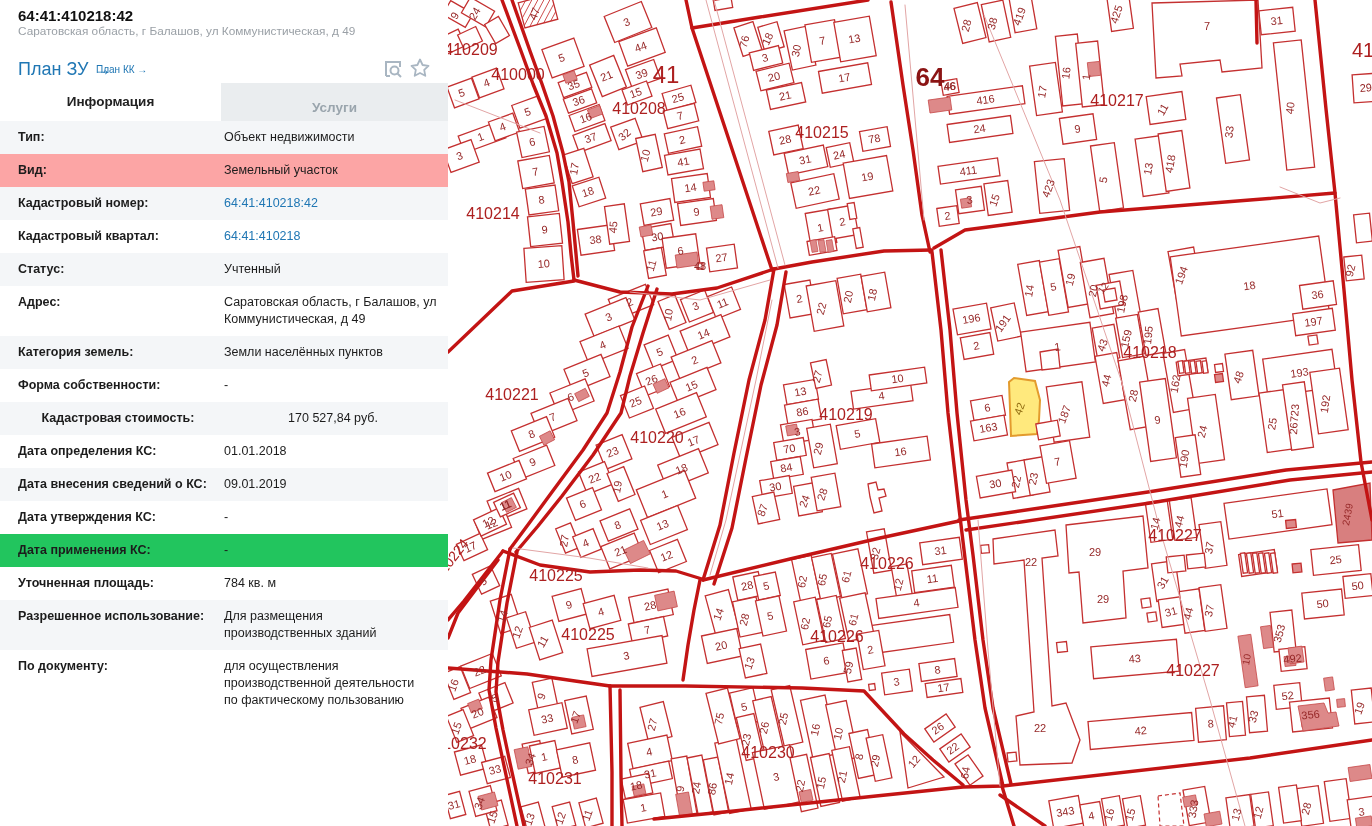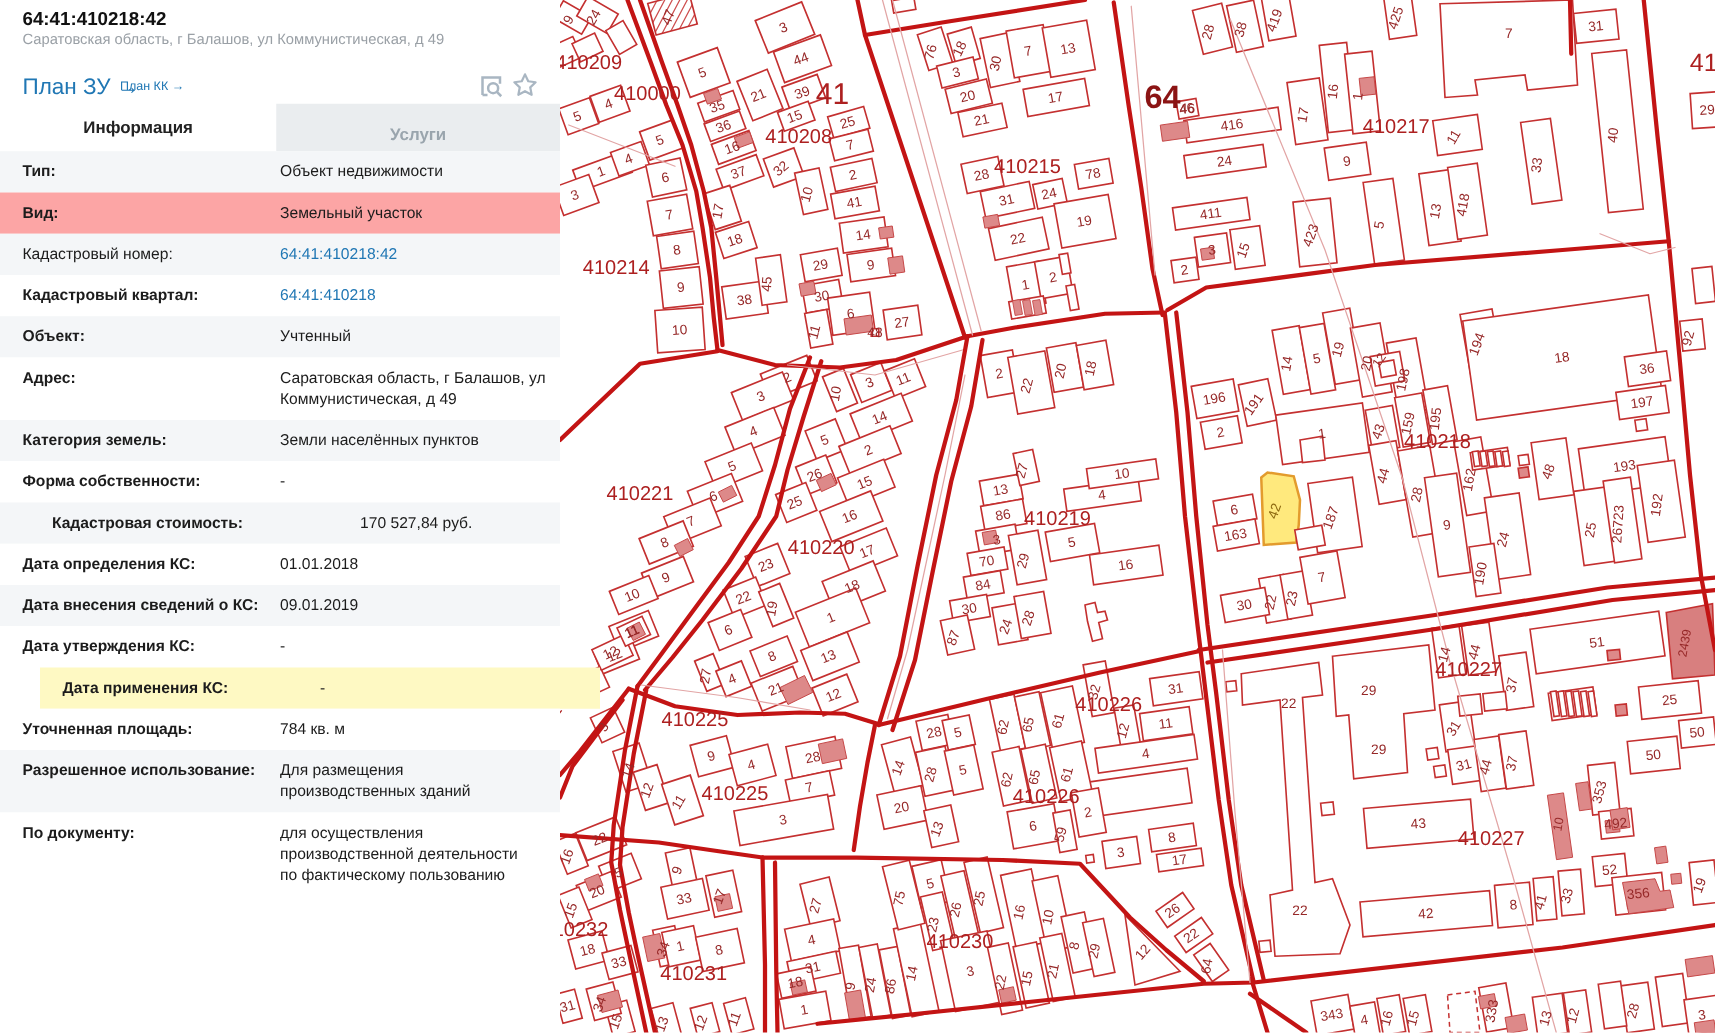--- a/index.html
+++ b/index.html
@@ -765,29 +765,29 @@
     </div>
 <div style="position:absolute;left:0;top:121px;width:448px;height:33px;background:#f4f6f8;">
       <div style="position:absolute;left:18px;top:8px;width:200px;font-weight:bold;color:#1c1c1c;">Тип:</div>
       <div style="position:absolute;left:224px;top:8px;width:218px;color:#1c1c1c;">Объект недвижимости</div>
     </div>
 <div style="position:absolute;left:0;top:154px;width:448px;height:33px;background:#fca5a5;">
       <div style="position:absolute;left:18px;top:8px;width:200px;font-weight:bold;color:#1c1c1c;">Вид:</div>
       <div style="position:absolute;left:224px;top:8px;width:218px;color:#1c1c1c;">Земельный участок</div>
     </div>
 <div style="position:absolute;left:0;top:187px;width:448px;height:33px;background:#f4f6f8;">
-      <div style="position:absolute;left:18px;top:8px;width:200px;font-weight:normal;color:#1c1c1c;">Кадастровый номер:</div>
+      <div style="position:absolute;left:18px;top:8px;width:200px;font-weight:bold;color:#1c1c1c;">Кадастровый номер:</div>
       <div style="position:absolute;left:224px;top:8px;width:218px;color:#2077b4;">64:41:410218:42</div>
     </div>
 <div style="position:absolute;left:0;top:220px;width:448px;height:33px;background:#ffffff;">
       <div style="position:absolute;left:18px;top:8px;width:200px;font-weight:bold;color:#1c1c1c;">Кадастровый квартал:</div>
       <div style="position:absolute;left:224px;top:8px;width:218px;color:#2077b4;">64:41:410218</div>
     </div>
 <div style="position:absolute;left:0;top:253px;width:448px;height:33px;background:#f4f6f8;">
-      <div style="position:absolute;left:18px;top:8px;width:200px;font-weight:bold;color:#1c1c1c;">Объект:</div>
+      <div style="position:absolute;left:18px;top:8px;width:200px;font-weight:bold;color:#1c1c1c;">Статус:</div>
       <div style="position:absolute;left:224px;top:8px;width:218px;color:#1c1c1c;">Учтенный</div>
     </div>
 <div style="position:absolute;left:0;top:286px;width:448px;height:50px;background:#ffffff;">
       <div style="position:absolute;left:18px;top:8px;width:200px;font-weight:bold;color:#1c1c1c;">Адрес:</div>
       <div style="position:absolute;left:224px;top:8px;width:218px;color:#1c1c1c;">Саратовская область, г Балашов, ул<br>Коммунистическая, д 49</div>
     </div>
 <div style="position:absolute;left:0;top:336px;width:448px;height:33px;background:#f4f6f8;">
       <div style="position:absolute;left:18px;top:8px;width:200px;font-weight:bold;color:#1c1c1c;">Категория земель:</div>
       <div style="position:absolute;left:224px;top:8px;width:218px;color:#1c1c1c;">Земли населённых пунктов</div>
     </div>
@@ -804,21 +804,21 @@
       <div style="position:absolute;left:224px;top:8px;width:218px;color:#1c1c1c;">01.01.2018</div>
     </div>
 <div style="position:absolute;left:0;top:468px;width:448px;height:33px;background:#f4f6f8;">
       <div style="position:absolute;left:18px;top:8px;width:200px;font-weight:bold;color:#1c1c1c;">Дата внесения сведений о КС:</div>
       <div style="position:absolute;left:224px;top:8px;width:218px;color:#1c1c1c;">09.01.2019</div>
     </div>
 <div style="position:absolute;left:0;top:501px;width:448px;height:33px;background:#ffffff;">
       <div style="position:absolute;left:18px;top:8px;width:200px;font-weight:bold;color:#1c1c1c;">Дата утверждения КС:</div>
       <div style="position:absolute;left:224px;top:8px;width:218px;color:#1c1c1c;">-</div>
     </div>
-<div style="position:absolute;left:0;top:534px;width:448px;height:33px;background:#fef9c3;margin-left:32px;">
+<div style="position:absolute;left:0;top:534px;width:448px;height:33px;background:#22c55e;">
       <div style="position:absolute;left:18px;top:8px;width:200px;font-weight:bold;color:#1c1c1c;">Дата применения КС:</div>
       <div style="position:absolute;left:224px;top:8px;width:218px;color:#1c1c1c;">-</div>
     </div>
 <div style="position:absolute;left:0;top:567px;width:448px;height:33px;background:#ffffff;">
       <div style="position:absolute;left:18px;top:8px;width:200px;font-weight:bold;color:#1c1c1c;">Уточненная площадь:</div>
       <div style="position:absolute;left:224px;top:8px;width:218px;color:#1c1c1c;">784 кв. м</div>
     </div>
 <div style="position:absolute;left:0;top:600px;width:448px;height:50px;background:#f4f6f8;">
       <div style="position:absolute;left:18px;top:8px;width:200px;font-weight:bold;color:#1c1c1c;">Разрешенное использование:</div>
       <div style="position:absolute;left:224px;top:8px;width:218px;color:#1c1c1c;">Для размещения<br>производственных зданий</div>

